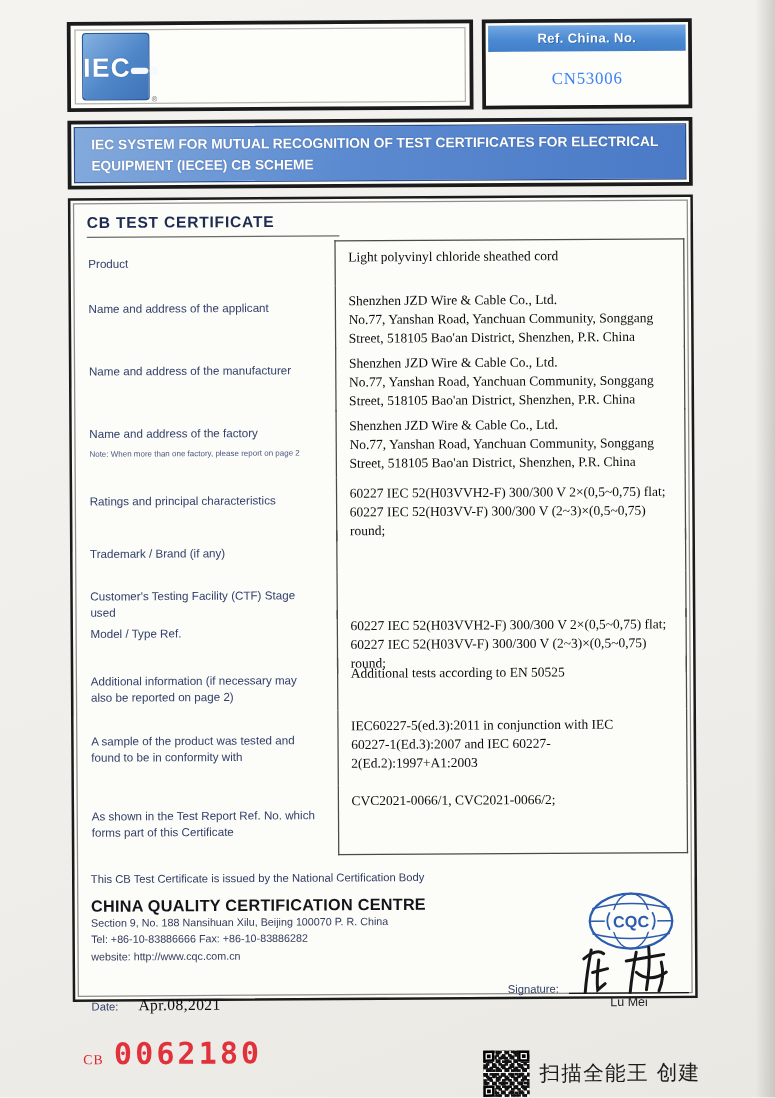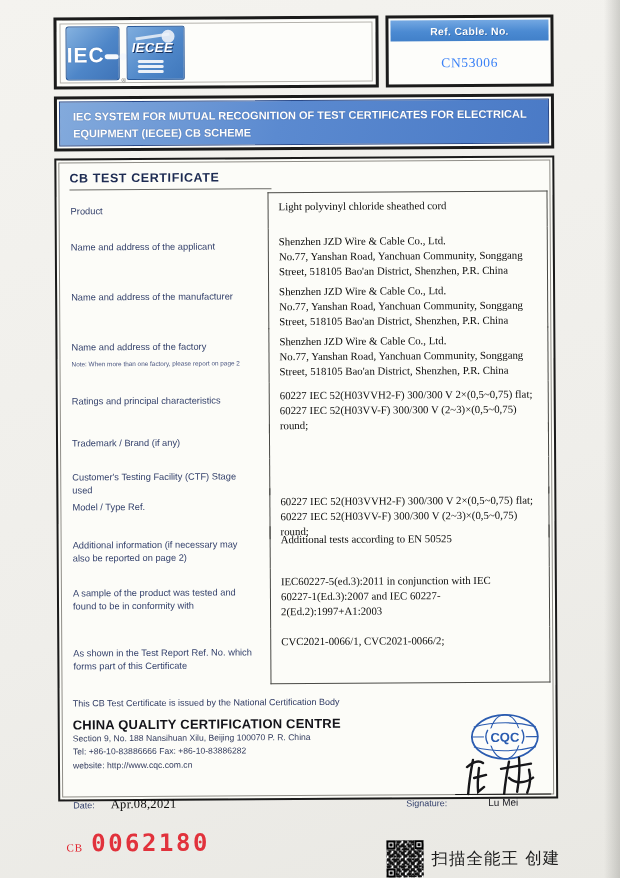--- a/index.html
+++ b/index.html
@@ -103,21 +103,21 @@
   .footer{display:flex;margin:0 10px 0 13px;}
   .footer-left{width:305px;}
   .org-name{font-weight:bold;font-size:13px;color:#14141a;letter-spacing:.2px;}
   .org-line{font-size:8.6px;color:#333c5e;line-height:1.55;}
   .date-row{margin-top:14px;display:flex;align-items:baseline;gap:16px;}
   .date-label{font-size:9px;color:#33406b;}
   .date-value{font-family:"Liberation Serif",serif;font-size:12.5px;color:#0c0c0c;letter-spacing:.3px;margin-top:11px;}
   .footer-right{flex:1;position:relative;}
   .cqc-logo{position:absolute;right:4px;top:-4px;}
   .sig-block{position:absolute;left:28px;bottom:2px;display:flex;align-items:flex-end;gap:8px;}
-  .sig-label{font-size:9px;color:#33406b;}
+  .sig-label{font-size:9px;color:#33406b;margin-bottom:12px;}
   .sig-center{display:flex;flex-direction:column;align-items:center;}
   .sig-svg{margin-bottom:-4px;}
   .sig-line{width:96px;height:0;border-top:1.6px solid #141414;}
   .sig-name{font-size:10px;color:#23232a;margin-top:2px;}
 
   
   .cb-stamp{position:absolute;left:64px;top:808px;color:#e1232e;display:flex;align-items:baseline;gap:8px;}
   .cb-prefix{font-family:"Liberation Serif",serif;font-size:11px;letter-spacing:1px;}
   .cb-digits{font-family:"DejaVu Sans Mono",monospace;font-size:24px;letter-spacing:2.5px;font-weight:bold;opacity:.92;margin-top:20px;}
   .watermark{position:absolute;left:384px;top:841px;display:flex;align-items:center;gap:8px;}
@@ -141,33 +141,23 @@
 
     <div class="top-row">
       <div class="logos-box">
         <div class="iec-logo">
           <div class="iec-text">IEC</div>
           <div class="iec-bar">
               <span class="iec-dot"></span>
             </div>
           <span class="iec-reg">®</span>
         </div>
-        <div class="iecee-logo">
-          <span class="iecee-bulb"></span>
-          <span class="iecee-arm"></span>
-          <div class="iecee-text">IECEE</div>
-          <div class="iecee-lines">
-              <i></i>
-              <i></i>
-              <i></i>
-            </div>
-        </div>
       </div>
       <div class="ref-box">
-        <div class="ref-head">Ref. Cable. No.</div>
+        <div class="ref-head">Ref. China. No.</div>
         <div class="ref-val">CN53006</div>
       </div>
     </div>
 
     <div class="banner">
       <div class="banner-inner">IEC SYSTEM FOR MUTUAL RECOGNITION OF TEST CERTIFICATES FOR ELECTRICAL EQUIPMENT (IECEE) CB SCHEME</div>
     </div>
 
     <div class="body-box">
       <div class="cert-title">CB TEST CERTIFICATE</div>

